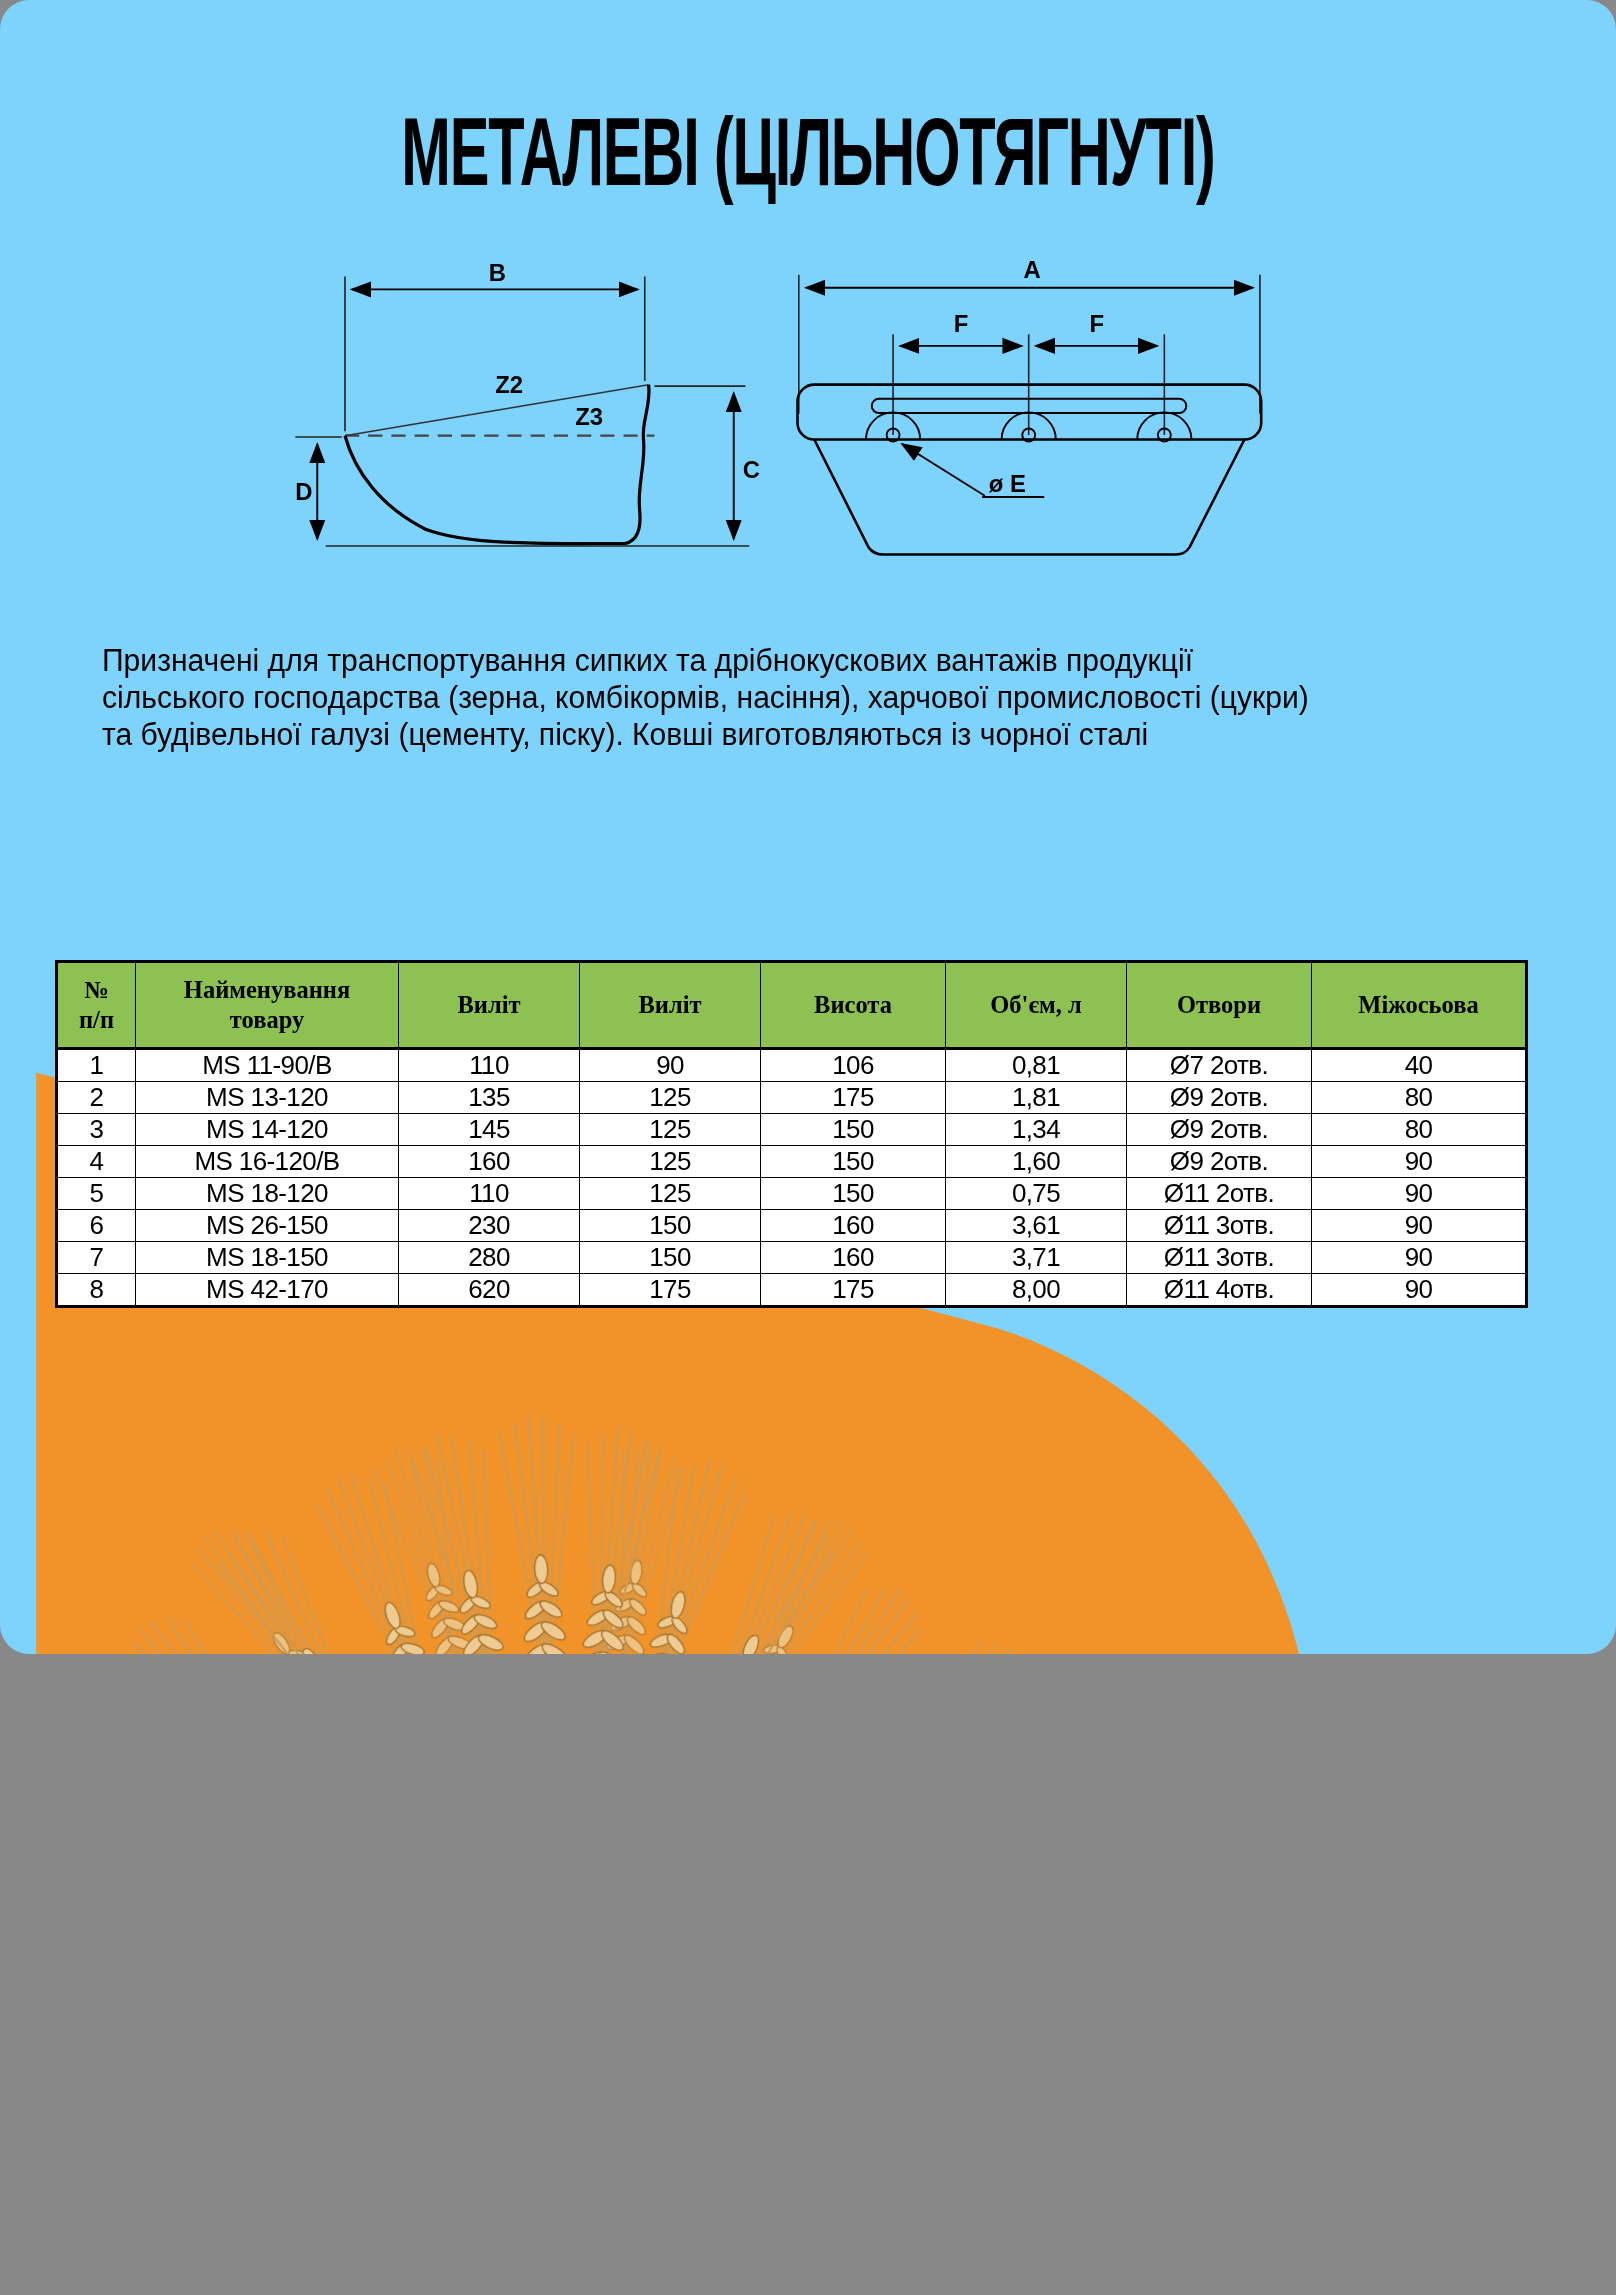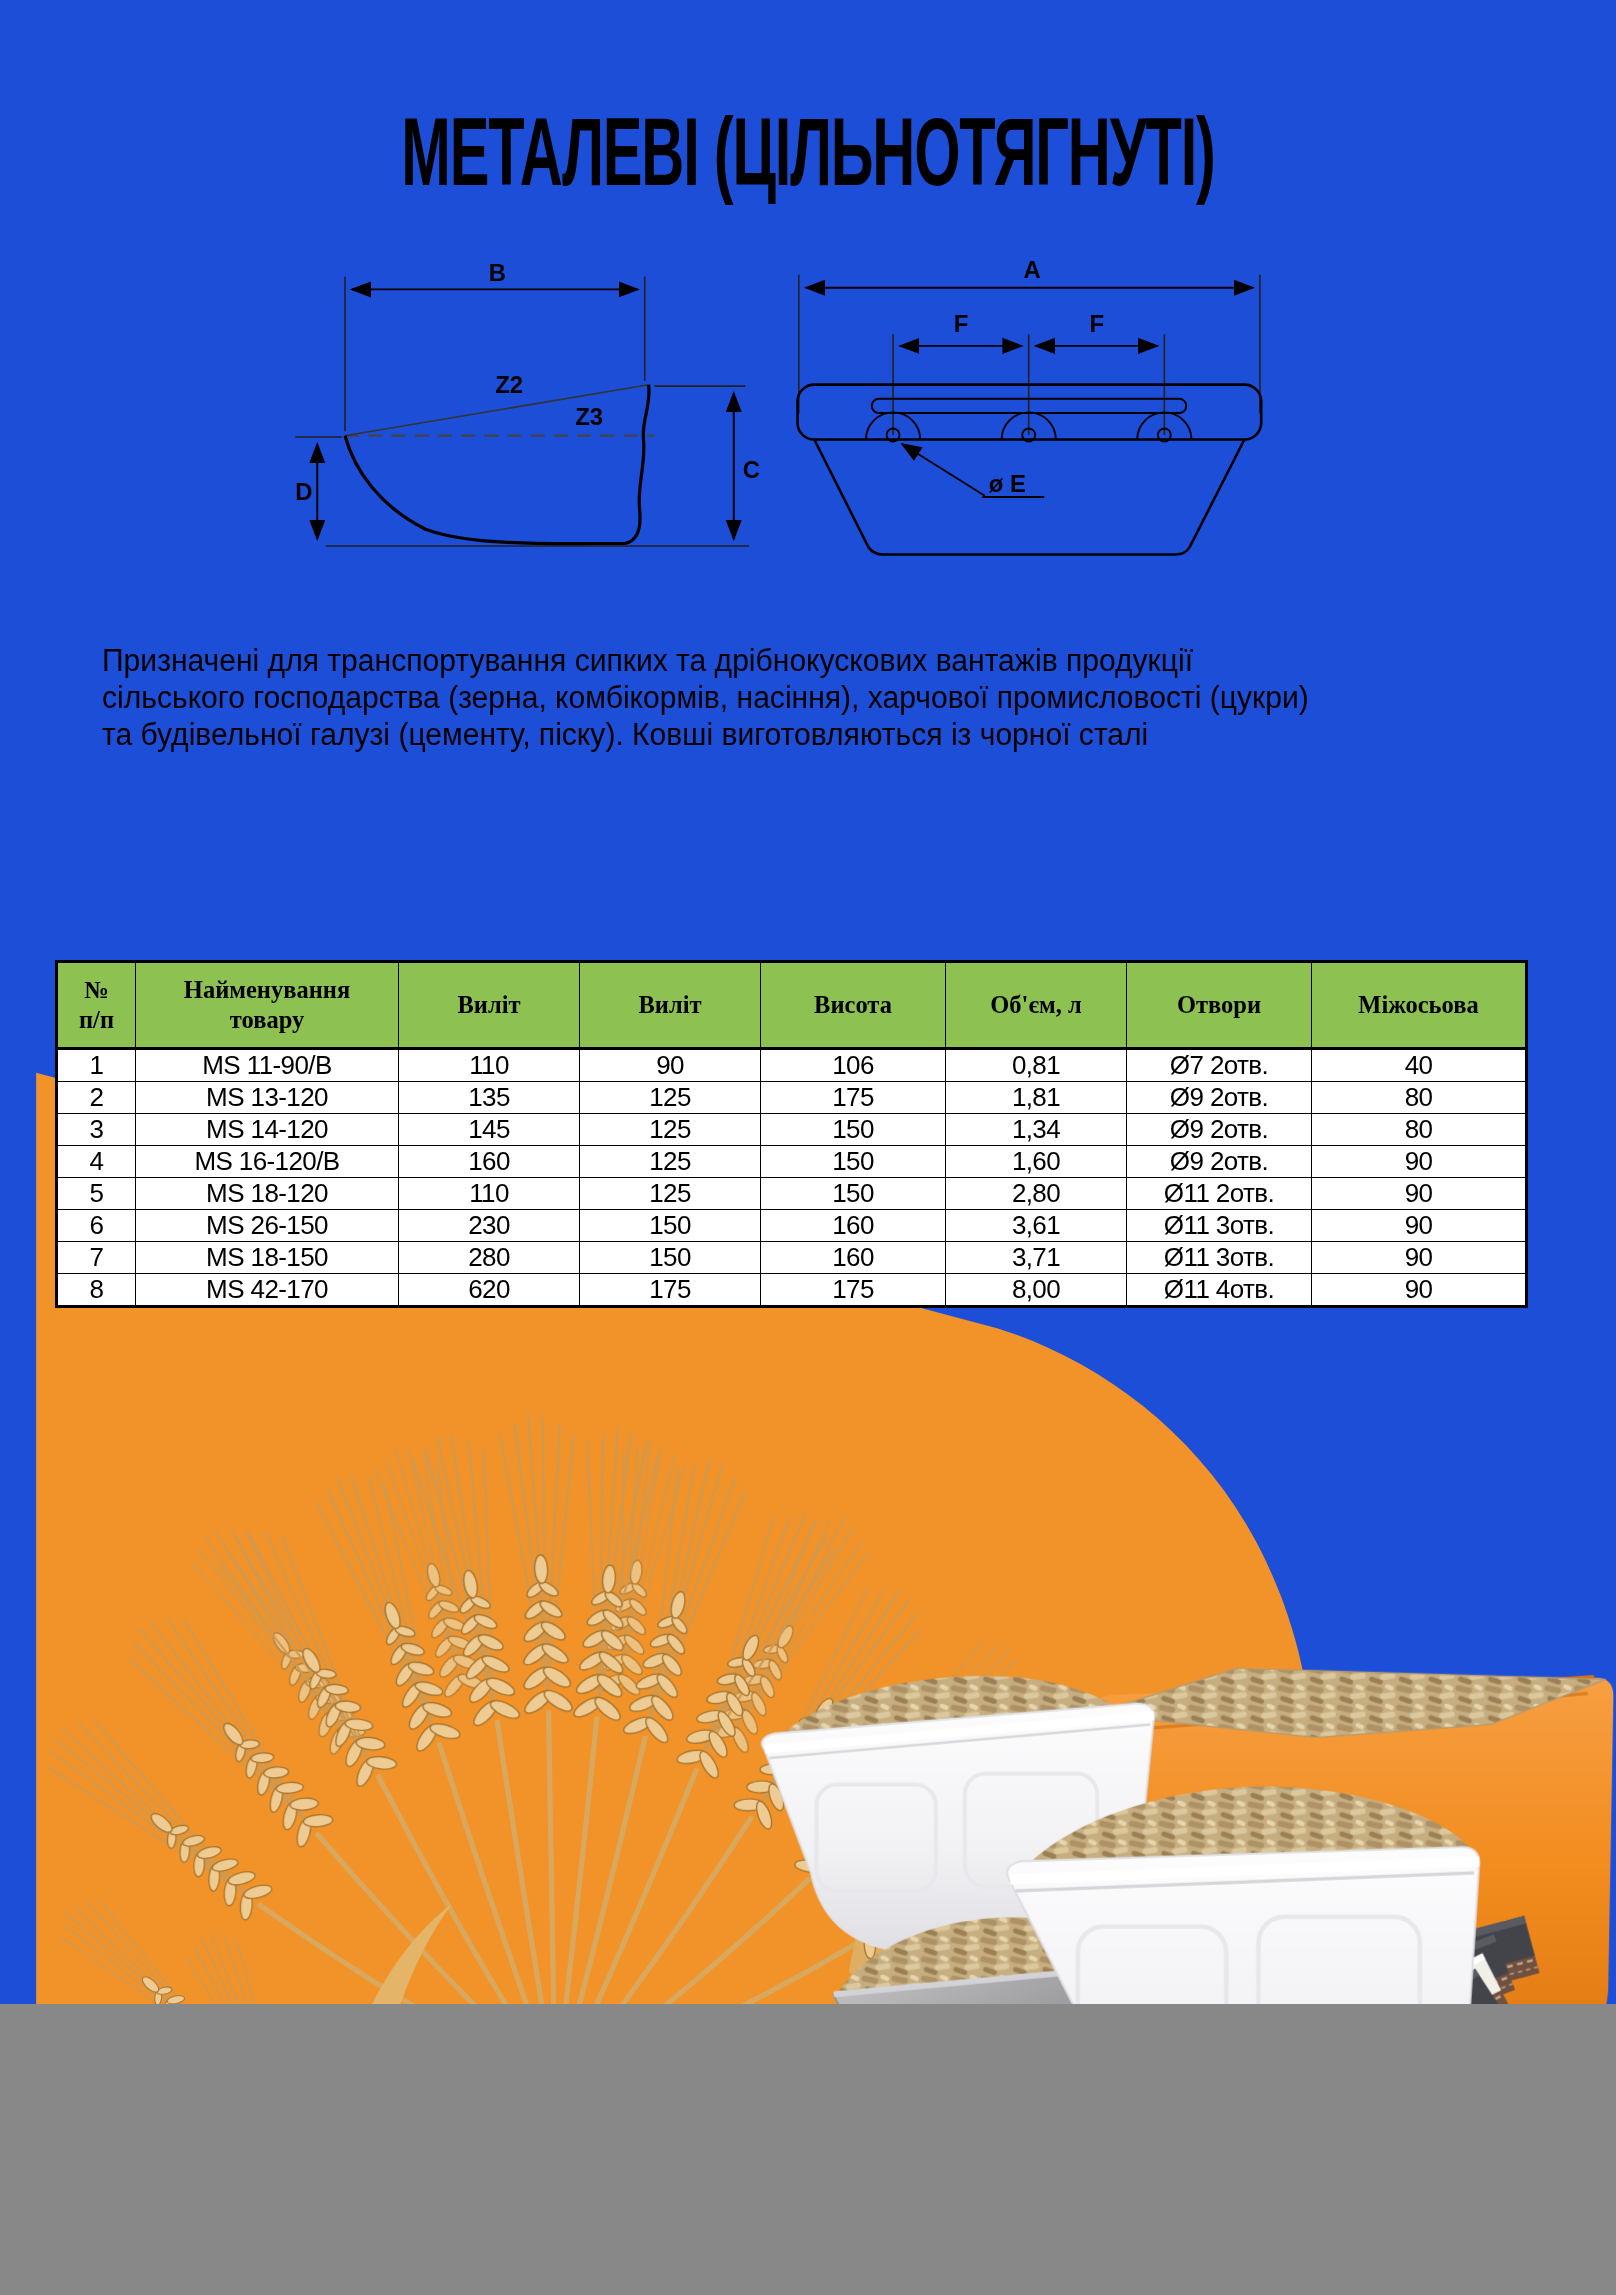--- a/index.html
+++ b/index.html
@@ -1,17 +1,17 @@
 <!DOCTYPE html>
 <html style="font-size:10.3px"><head>
 <meta charset="utf-8">
 <style>
   html,body{margin:0;padding:0;background:#888;}
-  .page{position:relative;width:1616px;height:2004px;background:#1d4ed8;overflow:hidden;
-        font-family:"Liberation Sans",sans-serif;color:#000;}
+  .page{position:relative;width:1616px;height:1654px;background:#7dd3fc;overflow:hidden;
+        font-family:"Liberation Sans",sans-serif;color:#000;border-radius:29px;}
   .bg-art{position:absolute;left:0;top:0;width:1616px;height:2295px;z-index:0;}
 
   
   .title{position:absolute;top:97px;left:0;width:1616px;text-align:center;
          font-size:96px;font-weight:bold;letter-spacing:-1.9px;
          transform:scaleX(.62);transform-origin:center;white-space:nowrap;z-index:2;}
 
   
   .desc{position:absolute;left:102px;top:642px;width:1433px;font-size:31px;line-height:37px;
         transform:scaleX(.97);transform-origin:left top;z-index:2;}
@@ -378,21 +378,21 @@
           <td>1,60</td>
         <td>Ø9 2отв.</td>
           <td>90</td>
       </tr>
       <tr>
         <td>5</td>
           <td>MS 18-120</td>
         <td>110</td>
           <td>125</td>
         <td>150</td>
-          <td>2,80</td>
+          <td>0,75</td>
         <td>Ø11 2отв.</td>
           <td>90</td>
       </tr>
       <tr>
         <td>6</td>
           <td>MS 26-150</td>
         <td>230</td>
           <td>150</td>
         <td>160</td>
           <td>3,61</td>

